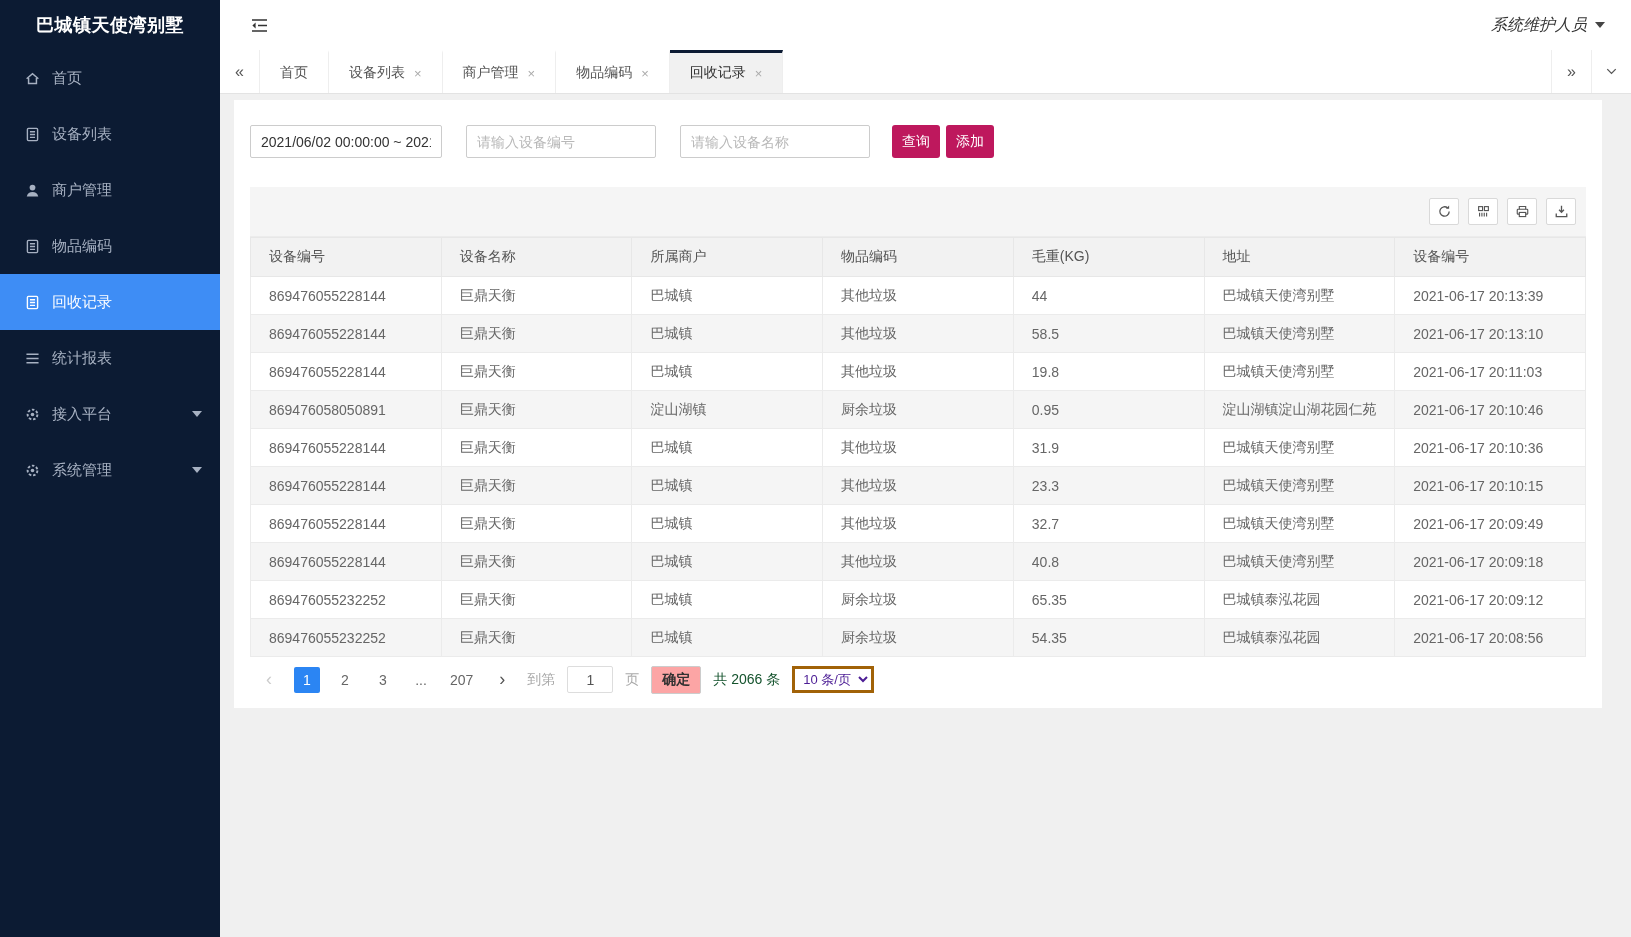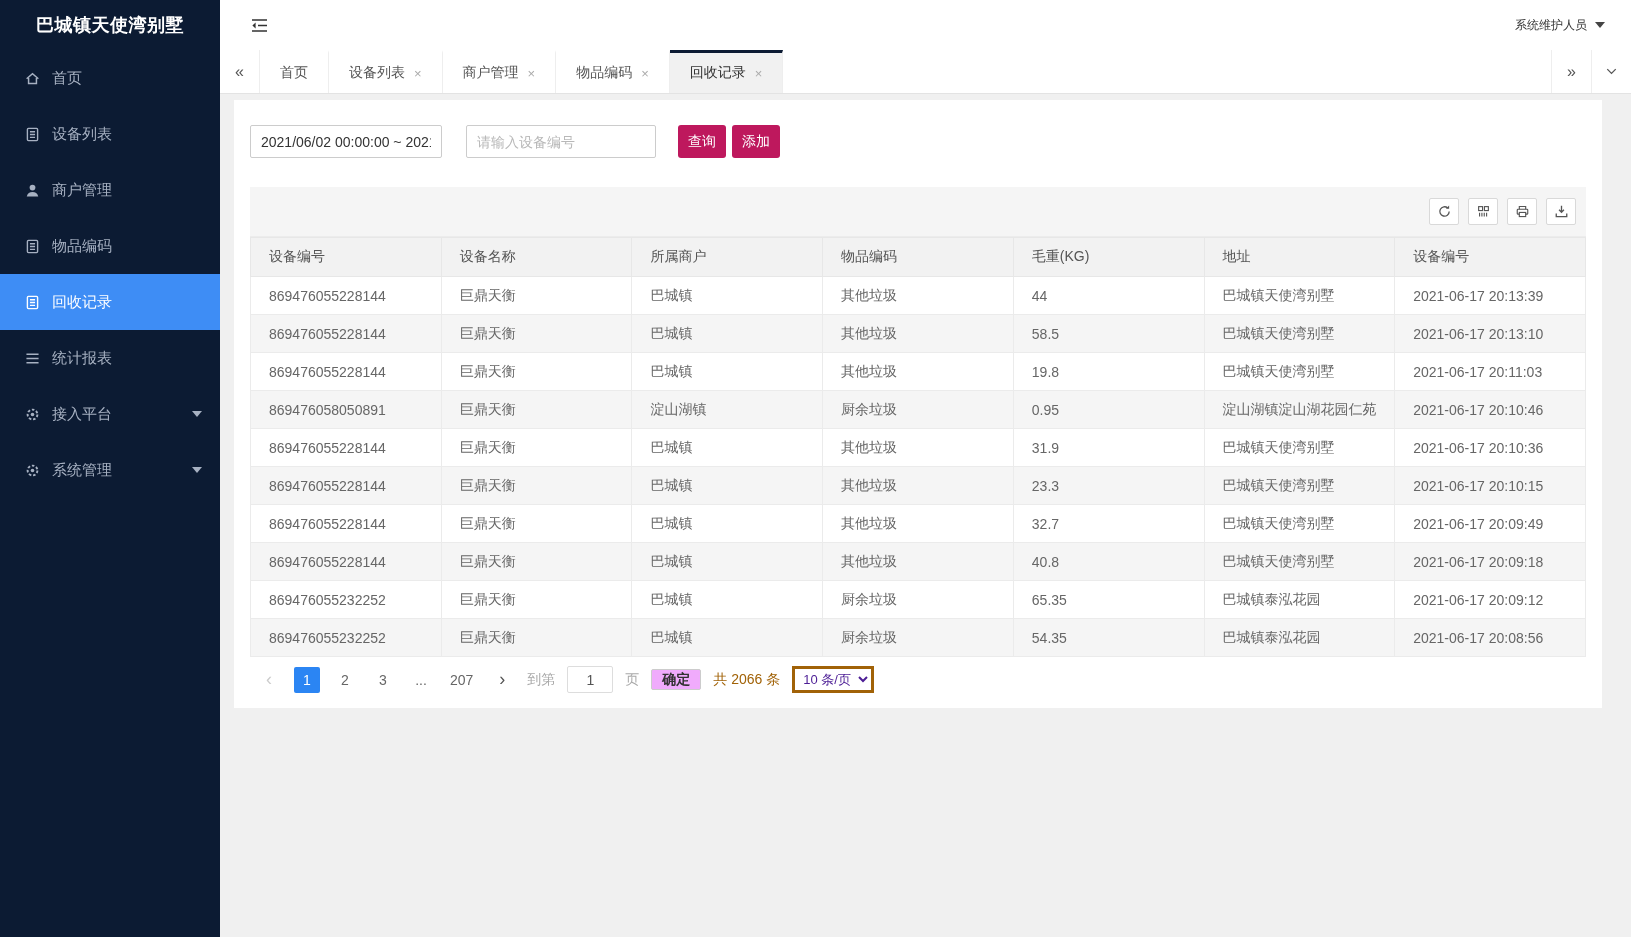--- a/index.html
+++ b/index.html
@@ -19,21 +19,21 @@
   .mcaret { margin-left:auto; width:0; height:0; border-left:5px solid transparent;
     border-right:5px solid transparent; border-top:6px solid #a7b1c2; }
 
   
   .main { flex:1; display:flex; flex-direction:column; }
   .topbar { height:50px; background:#fff; display:flex; align-items:center;
     padding:0 26px 0 30px; }
   .fold { color:#333; display:inline-flex; cursor:pointer; }
   .fold svg { width:19px; height:17px; }
   .user { margin-left:auto; display:flex; align-items:center; gap:8px;
-    font-size:12px; color:#333; cursor:pointer; }
+    font-size:16px; color:#333; cursor:pointer;font-style:italic; }
   .ucaret { width:0; height:0; border-left:5px solid transparent;
     border-right:5px solid transparent; border-top:6px solid #444; }
 
   .tabbar { height:44px; background:#fff; display:flex; align-items:stretch;
     border-bottom:1px solid #e3e3e3; }
   .tnav { width:40px; display:flex; align-items:center; justify-content:center;
     color:#555; font-size:16px; cursor:pointer; }
   .tnav.bl { border-left:1px solid #eee; }
   .tnav.br { border-right:1px solid #eee; }
   .tnav svg { width:15px; height:15px; }
@@ -79,23 +79,23 @@
   .pager { height:45px; display:flex; align-items:center; gap:12px;
     font-size:14px; color:#666; padding-left:6px; }
   .pg { min-width:26px; height:26px; display:flex; align-items:center;
     justify-content:center; cursor:pointer; border-radius:2px; padding:0 4px; }
   .pg.prev { color:#ccc; font-size:18px; }
   .pg.next { color:#555; font-size:18px; }
   .pg.active { background:#2b85f3; color:#fff; }
   .goto-label, .page-label { color:#a9a9a9; }
   .goto-input { width:46px; height:27px; border:1px solid #ddd; border-radius:2px;
     text-align:center; font-size:14px; color:#555; outline:none; }
-  .confirm { height:21px; padding:0 10px; background:#f0abfc; border:1px solid #ccc;
+  .confirm { height:28px; padding:0 10px; background:#fca5a5; border:1px solid #ccc;
     border-radius:2px; font-size:14px; font-weight:bold; color:#333; cursor:pointer; }
-  .total { color:#a16207; }
+  .total { color:#14532d; }
   .psize { height:27px; border:3px solid #a16207; border-radius:0; font-size:13px;
     color:#4c1d95; background:#fff; padding:0 4px; outline:none; }
 </style>
 </head>
 <body>
 
 <aside class="sidebar">
   <div class="side-title">巴城镇天使湾别墅</div>
   <nav id="menu">
       <div class="mi">
@@ -218,20 +218,21 @@
         </svg>
     </span>
   </div>
 
   <div class="content">
     <div class="card">
 
       <div class="filters">
         <input class="inp-date" type="text" value="2021/06/02 00:00:00 ~ 2021/" style="">
         <input class="inp-txt" type="text" placeholder="请输入设备编号" style="">
+        <input class="inp-txt" type="text" placeholder="请输入设备名称" style="">
         <div class="btns">
           <button class="btn">查询</button>
           <button class="btn">添加</button>
         </div>
       </div>
 
       <div class="gridw">
         <div class="gtoolbar" id="gtoolbar">
             <span class="tbtn">
               <span style="display:inline-flex">

